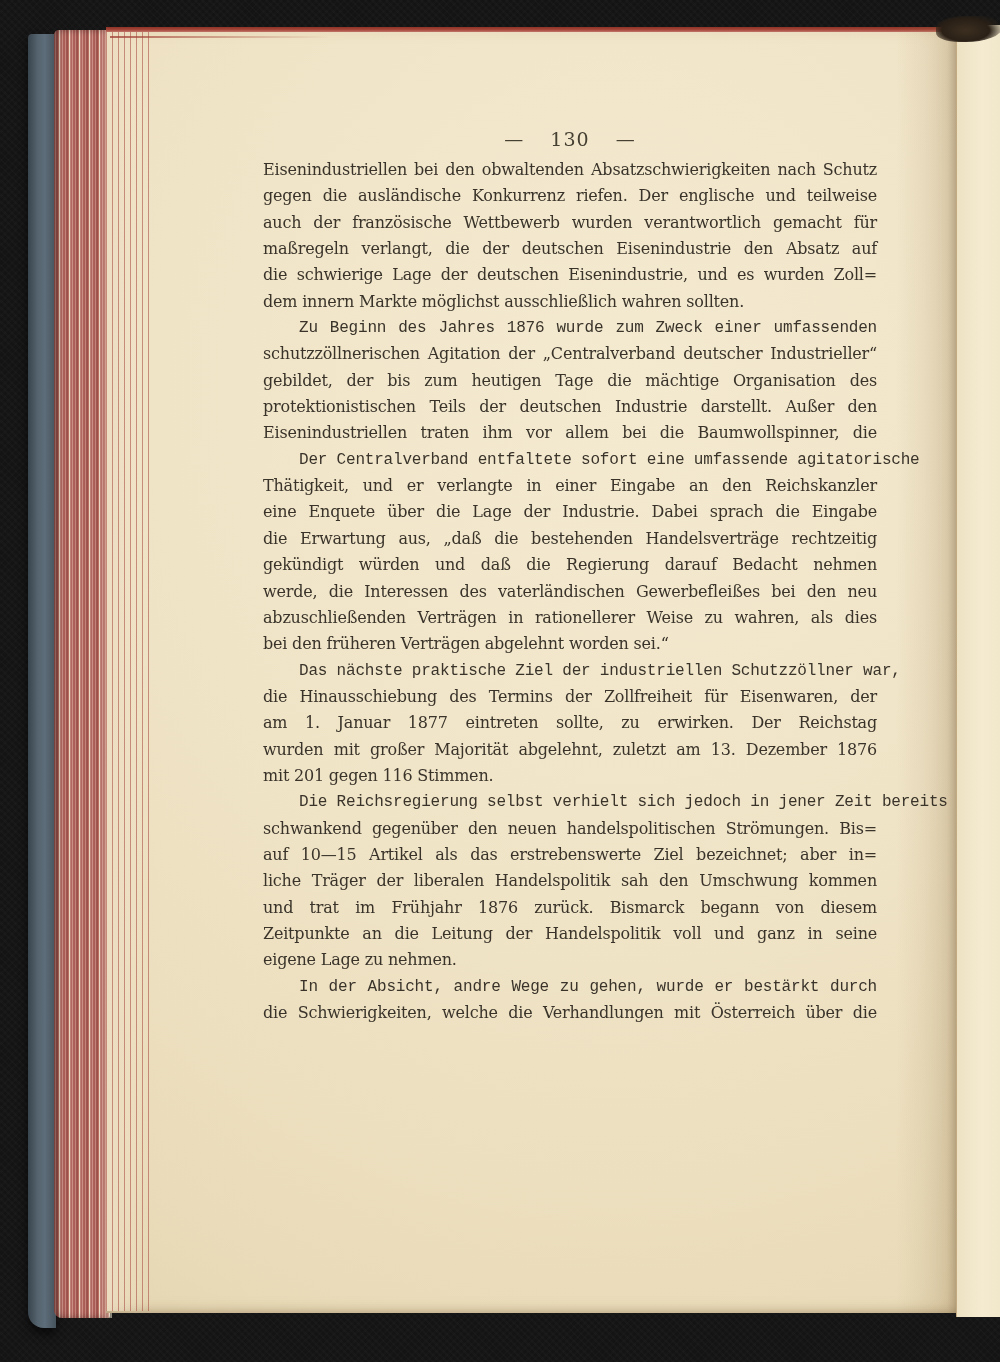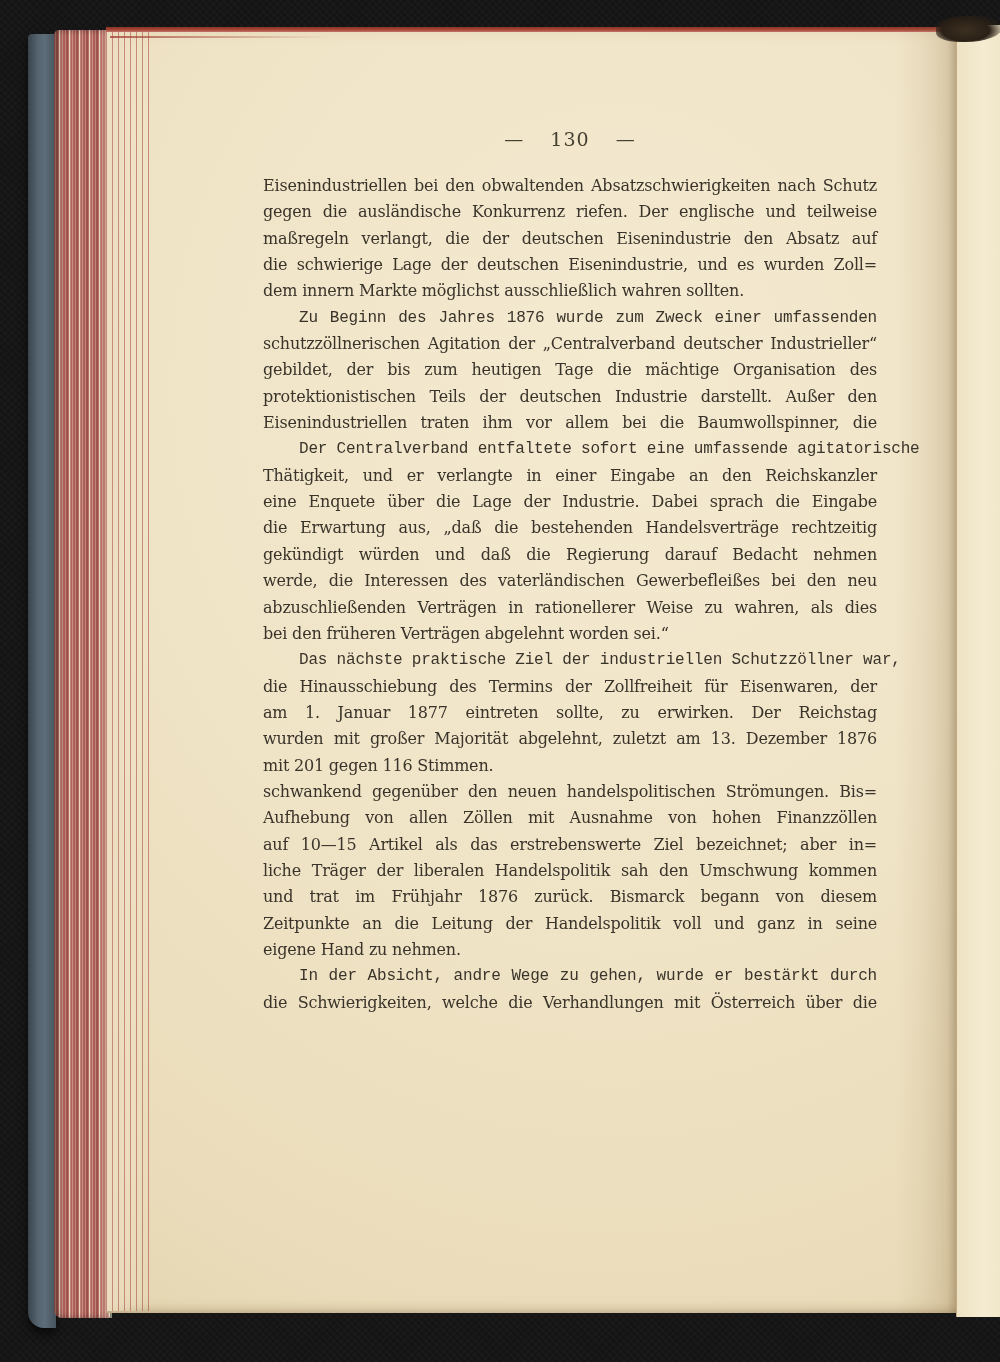--- a/index.html
+++ b/index.html
@@ -81,21 +81,21 @@
     border-radius:45% 30% 55% 35%;
   }
 
   
   .pagenum {
     position:absolute; left:410px; top:128px; width:320px;
     display:flex; justify-content:center; align-items:center; gap:26px;
     font-size:19px; color:#464033; letter-spacing:1px;
   }
   .body-text {
-    position:absolute; left:263px; top:173px; width:614px;
+    position:absolute; left:263px; top:157px; width:614px;
     font-size:16px; line-height:26.35px; letter-spacing:-0.2px;
     color:#39332a; overflow:visible;
   }
   .line {
     white-space:nowrap;
     text-align:justify;
     text-align-last:justify;
   }
   .line.endline { text-align-last:left; }
   .line.indent  { padding-left:36px;font-family:Liberation Mono, monospace; }
@@ -117,20 +117,21 @@
 
   <div class="pagenum">
     <span>—</span>
     <span>130</span>
     <span>—</span>
   </div>
 
   <div class="body-text" id="body-text">
       <div class="line">Eisenindustriellen bei den obwaltenden Absatzschwierigkeiten nach Schutz</div>
       <div class="line">gegen die ausländische Konkurrenz riefen. Der englische und teilweise</div>
+      <div class="line">auch der französische Wettbewerb wurden verantwortlich gemacht für</div>
       <div class="line">maßregeln verlangt, die der deutschen Eisenindustrie den Absatz auf</div>
       <div class="line">die schwierige Lage der deutschen Eisenindustrie, und es wurden Zoll=</div>
       <div class="line endline">dem innern Markte möglichst ausschließlich wahren sollten.</div>
       <div class="line indent">Zu Beginn des Jahres 1876 wurde zum Zweck einer umfassenden</div>
       <div class="line">schutzzöllnerischen Agitation der „Centralverband deutscher Industrieller“</div>
       <div class="line">gebildet, der bis zum heutigen Tage die mächtige Organisation des</div>
       <div class="line">protektionistischen Teils der deutschen Industrie darstellt. Außer den</div>
       <div class="line">Eisenindustriellen traten ihm vor allem bei die Baumwollspinner, die</div>
       <div class="line indent">Der Centralverband entfaltete sofort eine umfassende agitatorische</div>
       <div class="line">Thätigkeit, und er verlangte in einer Eingabe an den Reichskanzler</div>
@@ -138,24 +139,24 @@
       <div class="line">die Erwartung aus, „daß die bestehenden Handelsverträge rechtzeitig</div>
       <div class="line">gekündigt würden und daß die Regierung darauf Bedacht nehmen</div>
       <div class="line">werde, die Interessen des vaterländischen Gewerbefleißes bei den neu</div>
       <div class="line">abzuschließenden Verträgen in rationellerer Weise zu wahren, als dies</div>
       <div class="line endline">bei den früheren Verträgen abgelehnt worden sei.“</div>
       <div class="line indent">Das nächste praktische Ziel der industriellen Schutzzöllner war,</div>
       <div class="line">die Hinausschiebung des Termins der Zollfreiheit für Eisenwaren, der</div>
       <div class="line">am 1. Januar 1877 eintreten sollte, zu erwirken. Der Reichstag</div>
       <div class="line">wurden mit großer Majorität abgelehnt, zuletzt am 13. Dezember 1876</div>
       <div class="line endline">mit 201 gegen 116 Stimmen.</div>
+      <div class="line indent">Die Reichsregierung selbst verhielt sich jedoch in jener Zeit bereits</div>
       <div class="line">schwankend gegenüber den neuen handelspolitischen Strömungen. Bis=</div>
-      <div class="line">Aufhebung von allen Zöllen mit Ausnahme von hohen Finanzzöllen</div>
       <div class="line">auf 10—15 Artikel als das erstrebenswerte Ziel bezeichnet; aber in=</div>
       <div class="line">liche Träger der liberalen Handelspolitik sah den Umschwung kommen</div>
       <div class="line">und trat im Frühjahr 1876 zurück. Bismarck begann von diesem</div>
       <div class="line">Zeitpunkte an die Leitung der Handelspolitik voll und ganz in seine</div>
-      <div class="line endline">eigene Hand zu nehmen.</div>
+      <div class="line endline">eigene Lage zu nehmen.</div>
       <div class="line indent">In der Absicht, andre Wege zu gehen, wurde er bestärkt durch</div>
       <div class="line">die Schwierigkeiten, welche die Verhandlungen mit Österreich über die</div>
     </div>
 
 </div>
 
 </body></html>

